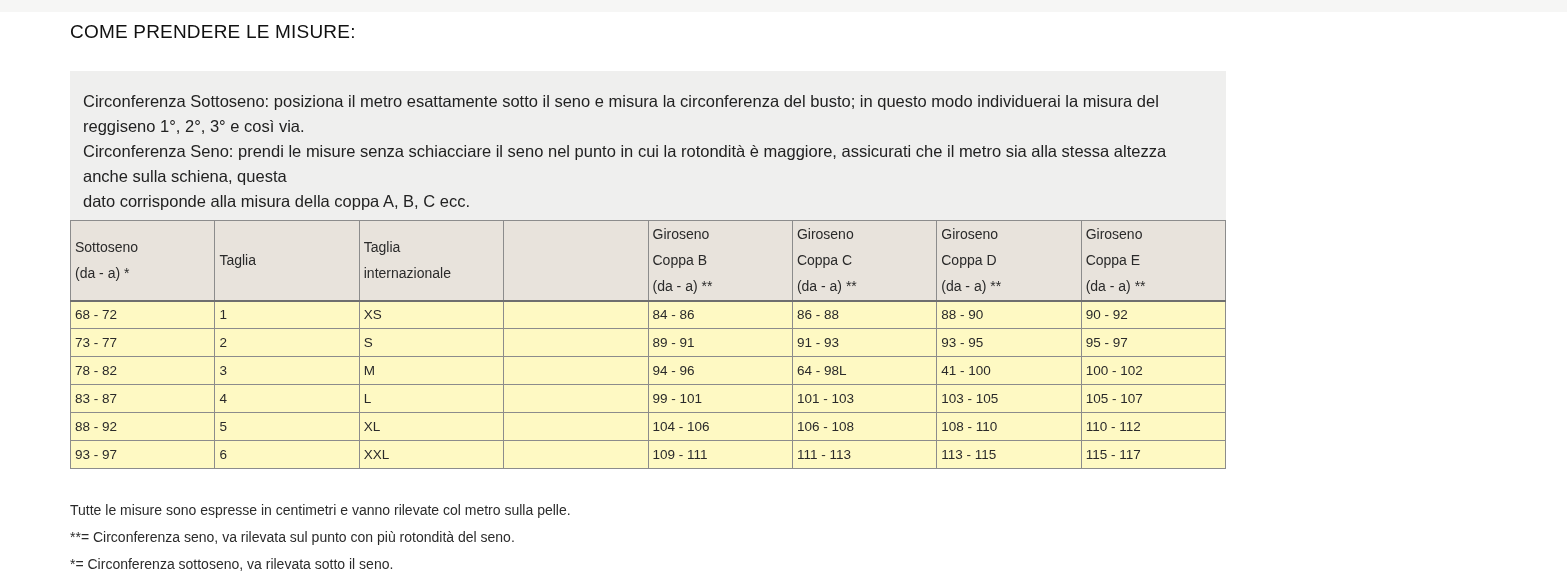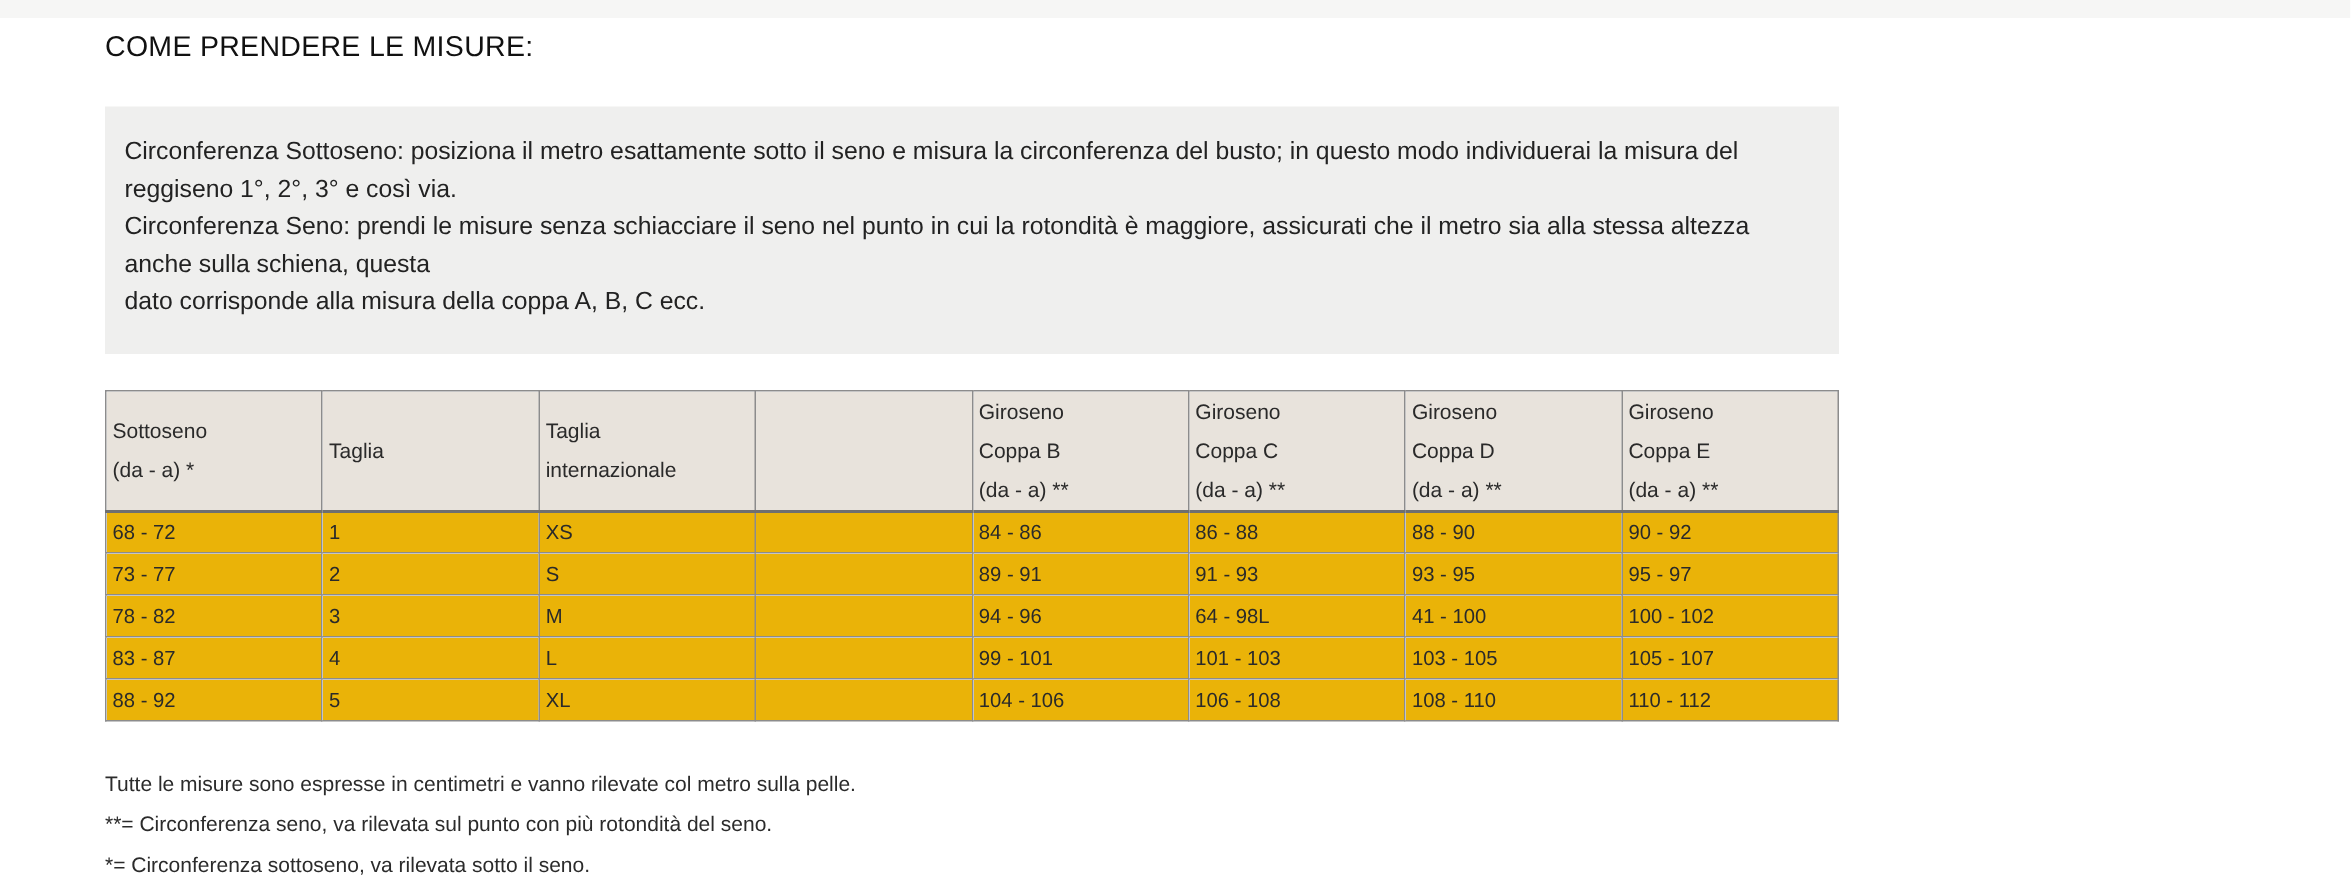--- a/index.html
+++ b/index.html
@@ -21,30 +21,29 @@
   .page-title {
     margin-top: 9px;
     font-size: 19px;
     font-weight: 400;
     letter-spacing: 0.2px;
     color: #111111;
   }
   .intro-box {
     margin-top: 28px;
     background: #efefee;
-    padding: 18px 14px 22px 13px;
+    padding: 18px 14px 6px 13px;
   }
   .intro-box p {
     font-size: 16.5px;
     line-height: 25px;
     color: #222222;
     white-space: pre-line;
   }
   .size-table {
-    margin-top: 24px;
     width: 100%;
     border-collapse: collapse;
     table-layout: fixed;
     border: 1px solid #7d7d7d;
   }
   .size-table th, .size-table td {
     border: 1px solid #8c8c8c;
     text-align: left;
     vertical-align: middle;
     padding-left: 4px;
@@ -54,21 +53,21 @@
   }
   .size-table th {
     background: #e8e3dc;
     height: 80px;
     font-size: 14px;
     line-height: 26px;
     white-space: pre-line;
     border-bottom: 2px solid #6f6f6f;
   }
   .size-table td {
-    background: #eab308;
+    background: #fef9c3;
     height: 28px;
     font-size: 13.5px;
   }
   .notes {
     margin-top: 34px;
   }
   .notes p {
     font-size: 14px;
     color: #2b2b2b;
     margin-bottom: 13px;
@@ -163,20 +162,30 @@
         <tr>
           <td>88 - 92</td>
           <td>5</td>
           <td>XL</td>
           <td></td>
           <td>104 - 106</td>
           <td>106 - 108</td>
           <td>108 - 110</td>
           <td>110 - 112</td>
         </tr>
+        <tr>
+          <td>93 - 97</td>
+          <td>6</td>
+          <td>XXL</td>
+          <td></td>
+          <td>109 - 111</td>
+          <td>111 - 113</td>
+          <td>113 - 115</td>
+          <td>115 - 117</td>
+        </tr>
       </tbody>
   </table>
 
   <div class="notes">
     <p>Tutte le misure sono espresse in centimetri e vanno rilevate col metro sulla pelle.</p>
     <p>**= Circonferenza seno, va rilevata sul punto con più rotondità del seno.</p>
     <p>*= Circonferenza sottoseno, va rilevata sotto il seno.</p>
   </div>
 
   <div class="dashed-divider"></div>

